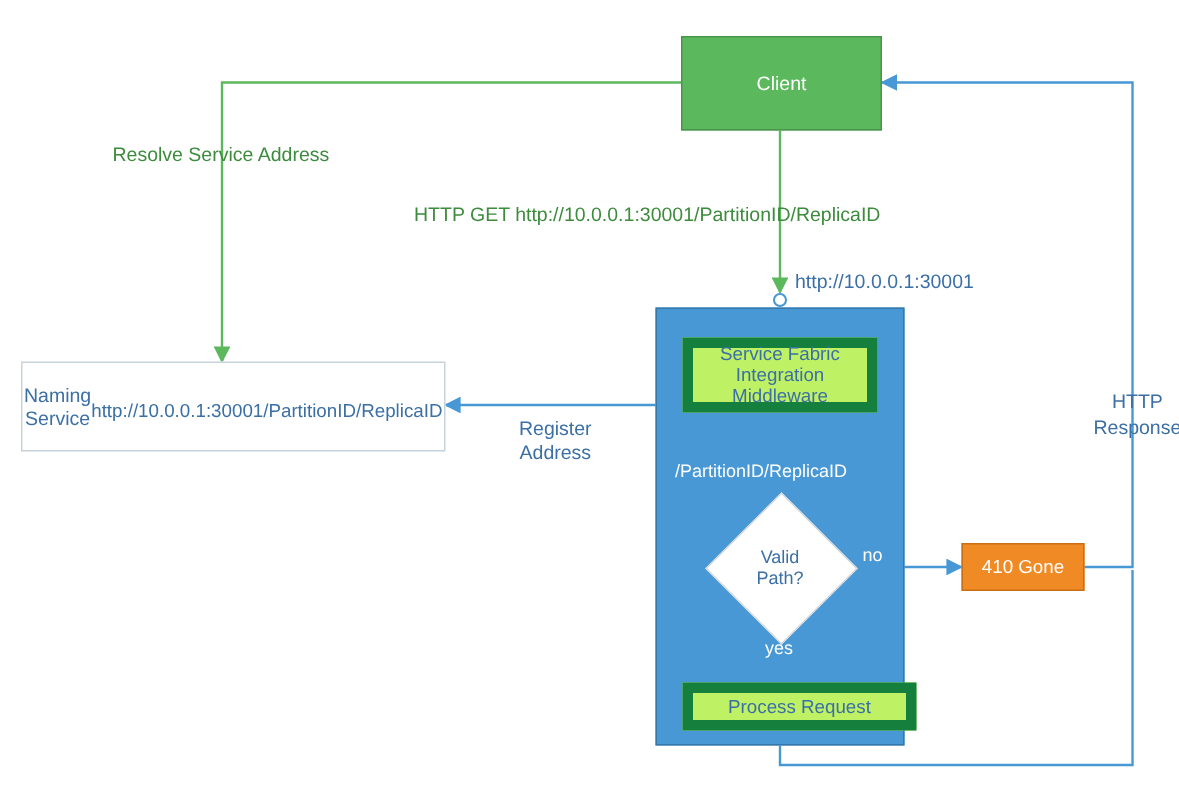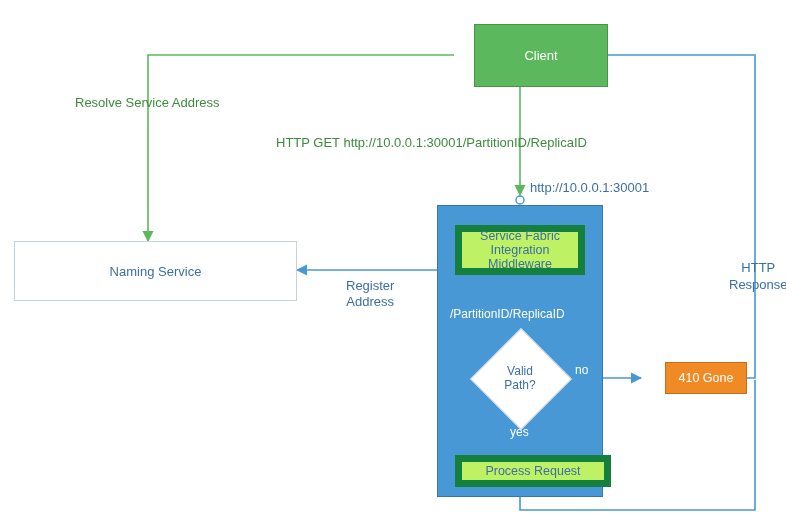--- a/index.html
+++ b/index.html
@@ -122,40 +122,41 @@
   <line x1="555" y1="378" x2="603" y2="378" stroke="#ffffff" stroke-width="1.6"></line>
   <line x1="603" y1="378" x2="641" y2="378" stroke="#4898d5" stroke-width="1.6" marker-end="url(#arrBlue)"></line>
 
   <line x1="520" y1="413" x2="520" y2="455" stroke="#ffffff" stroke-width="1.6" marker-end="url(#arrWhite)"></line>
 
   <path d="M723,378 L755,378 L755,55 L588,55" fill="none" stroke="#4898d5" stroke-width="1.6" marker-end="url(#arrBlue)"></path>
 
   <path d="M520,497 L520,510 L755,510 L755,380" fill="none" stroke="#4898d5" stroke-width="1.6"></path>
 </svg>
 
-<div class="box green-box" style="left:454px; top:24px; width:134px; height:63px;margin-left:20px;">
+<div class="box green-box" style="left:454px; top:24px; width:134px; height:63px;">
   <span>Client</span>
 </div>
 
 <div class="box outline-box" style="left:14px; top:241px; width:283px; height:60px; flex-direction:row; align-items:center; justify-content:center;">
   <div style="color:#3b6fa5;">Naming Service</div>
+  <div style="color:#3b6fa5; font-size:12.5px; margin-top:6px;">http://10.0.0.1:30001/PartitionID/ReplicaID</div>
 </div>
 
 <div class="blue-container" style="left:437px; top:205px; width:166px; height:292px;"></div>
 
 <div class="inner-white" style="left:455px; top:225px; width:130px; height:50px; white-space:pre-line;">Service Fabric
 Integration Middleware</div>
 
 <div class="diamond" style="left:485px; top:343px;"></div>
 <div class="diamond-label" style="left:485px; top:343px; white-space:pre-line;">Valid
 Path?</div>
 
 <div class="inner-white" style="left:455px; top:455px; width:156px; height:32px;">Process Request</div>
 
-<div class="box orange-box" style="left:641px; top:362px; width:82px; height:32px; font-size:12.5px;margin-left:24px;">
+<div class="box orange-box" style="left:641px; top:362px; width:82px; height:32px; font-size:12.5px;">
   <span>410 Gone</span>
 </div>
 
 <div class="label green-text" style="left:75px; top:95px;">Resolve Service Address</div>
 
 <div class="label green-text" style="left:276px; top:135px;">HTTP GET http://10.0.0.1:30001/PartitionID/ReplicaID</div>
 
 <div class="label blue-text" style="left:530px; top:180px;">http://10.0.0.1:30001</div>
 
 <div class="label blue-text" style="left:346px; top:278px; white-space:pre-line; line-height:1.25;">Register

